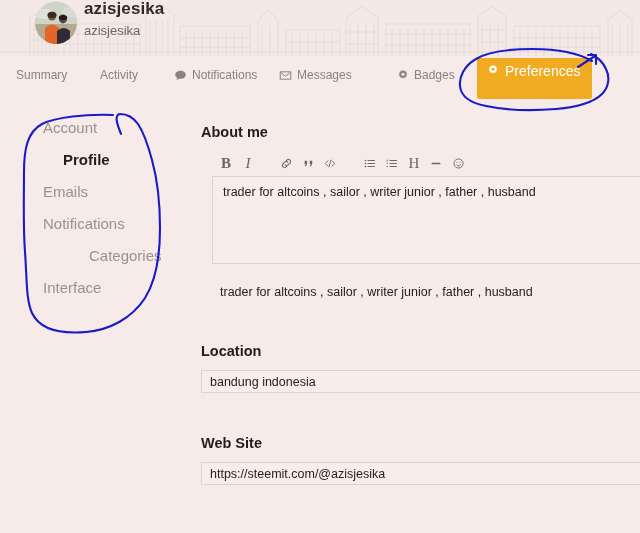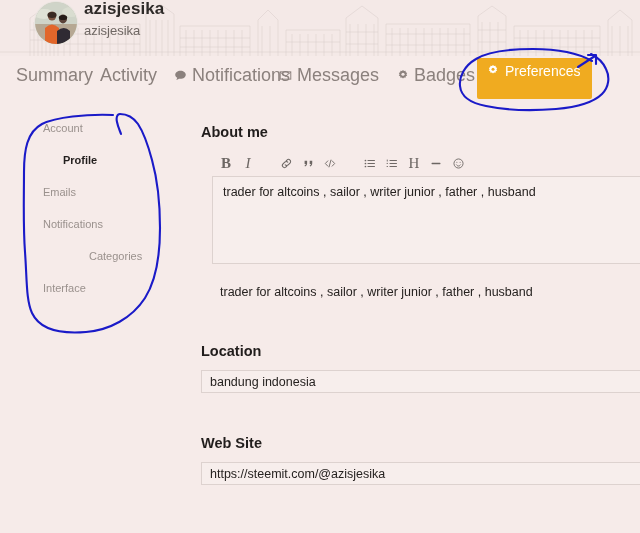--- a/index.html
+++ b/index.html
@@ -74,21 +74,21 @@
     left: 0; top: 62px;
     width: 640px; height: 34px;
   }
   .tab {
     position: absolute;
     top: 0;
     display: flex;
     align-items: center;
     gap: 5px;
     height: 26px;
-    font-size: 18px;
+    font-size: 12px;
     color: #8b817d;
     white-space: nowrap;
     cursor: pointer;
   }
   .tab .tab-ico {
     display: inline-flex;
     align-items: center;
     justify-content: center;
     color: #8b817d;
   }
@@ -116,21 +116,21 @@
   }
   .tab-preferences .tab-ico { color: #ffffff; }
 
   
   .sidebar {
     position: absolute;
     left: 0; top: 112px;
     width: 185px;
   }
   .side-item {
-    font-size: 11px;
+    font-size: 15px;
     color: #9a918d;
     padding: 0 0 0 43px;
     height: 32px;
     line-height: 32px;
     white-space: nowrap;
     cursor: pointer;
   }
   .side-item.active {
     color: #231f1e;
     font-weight: bold;

